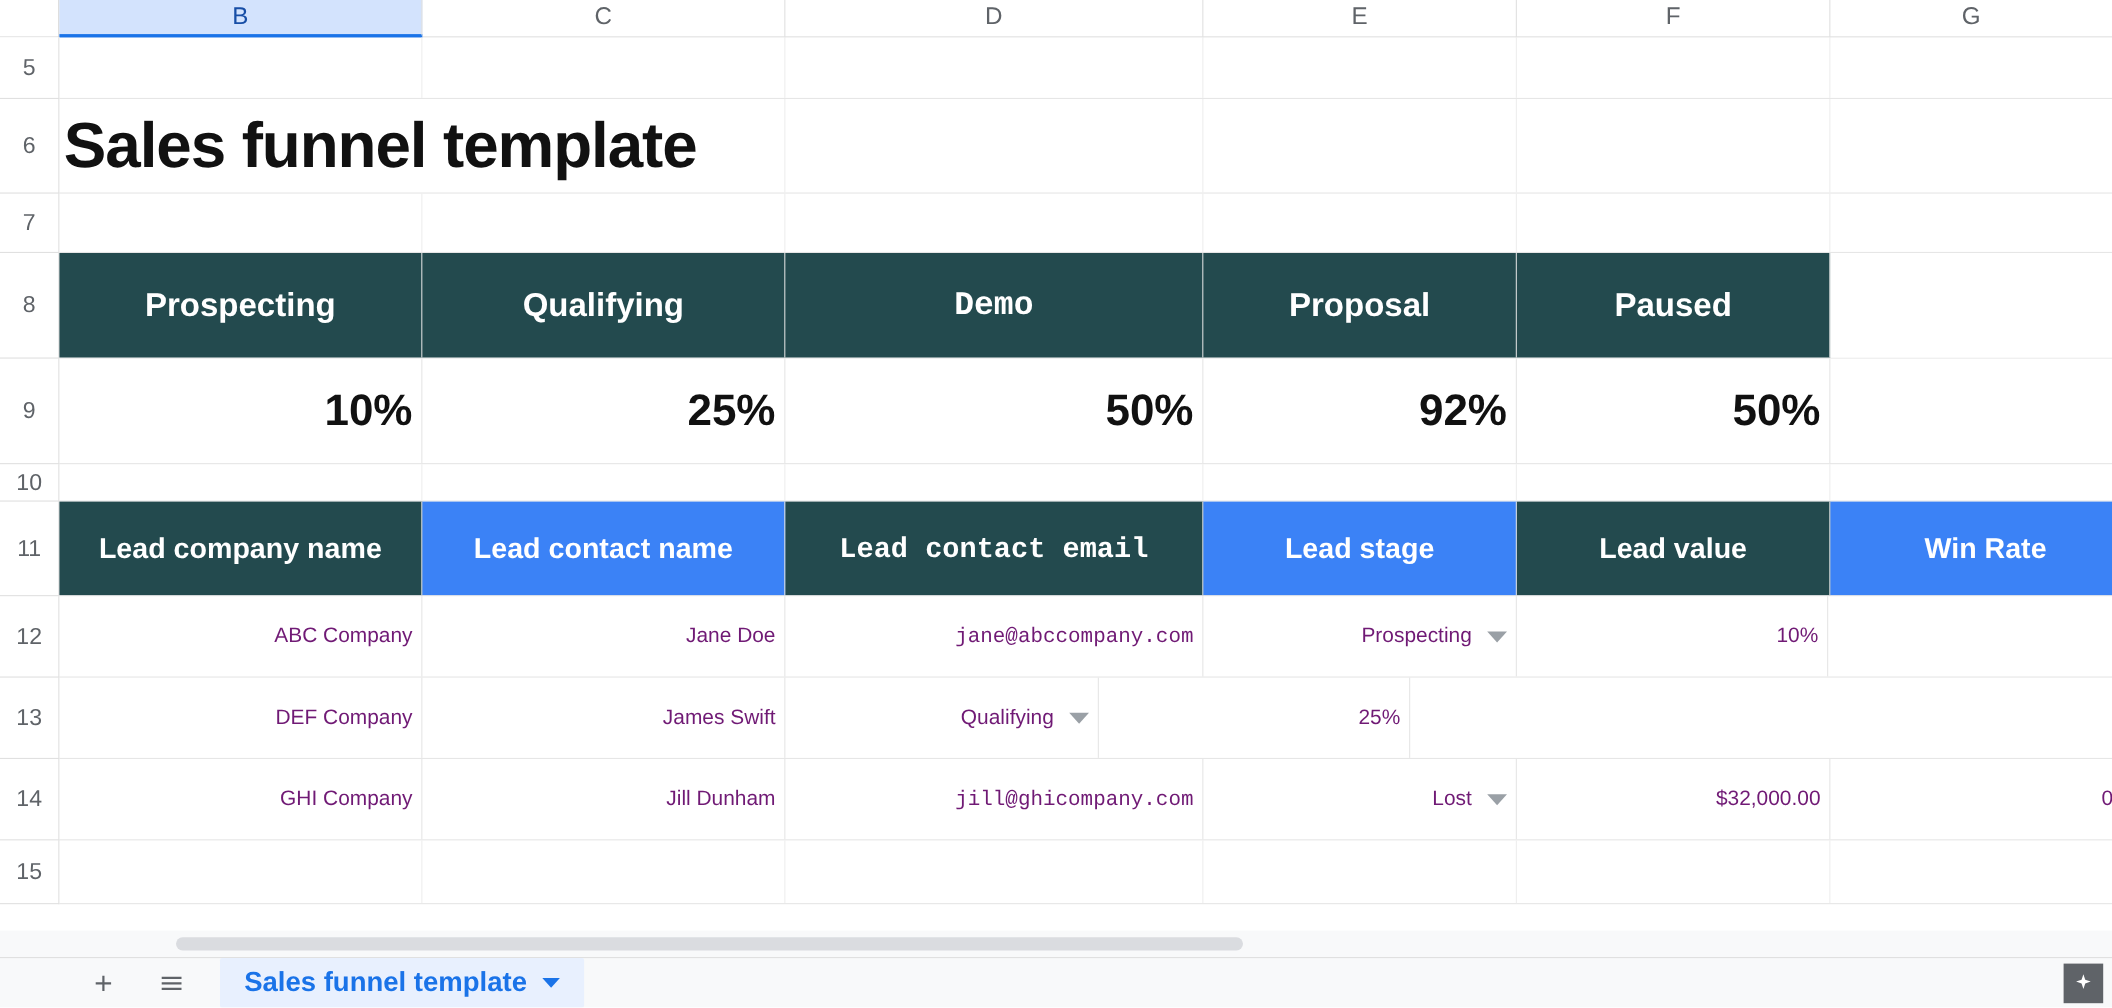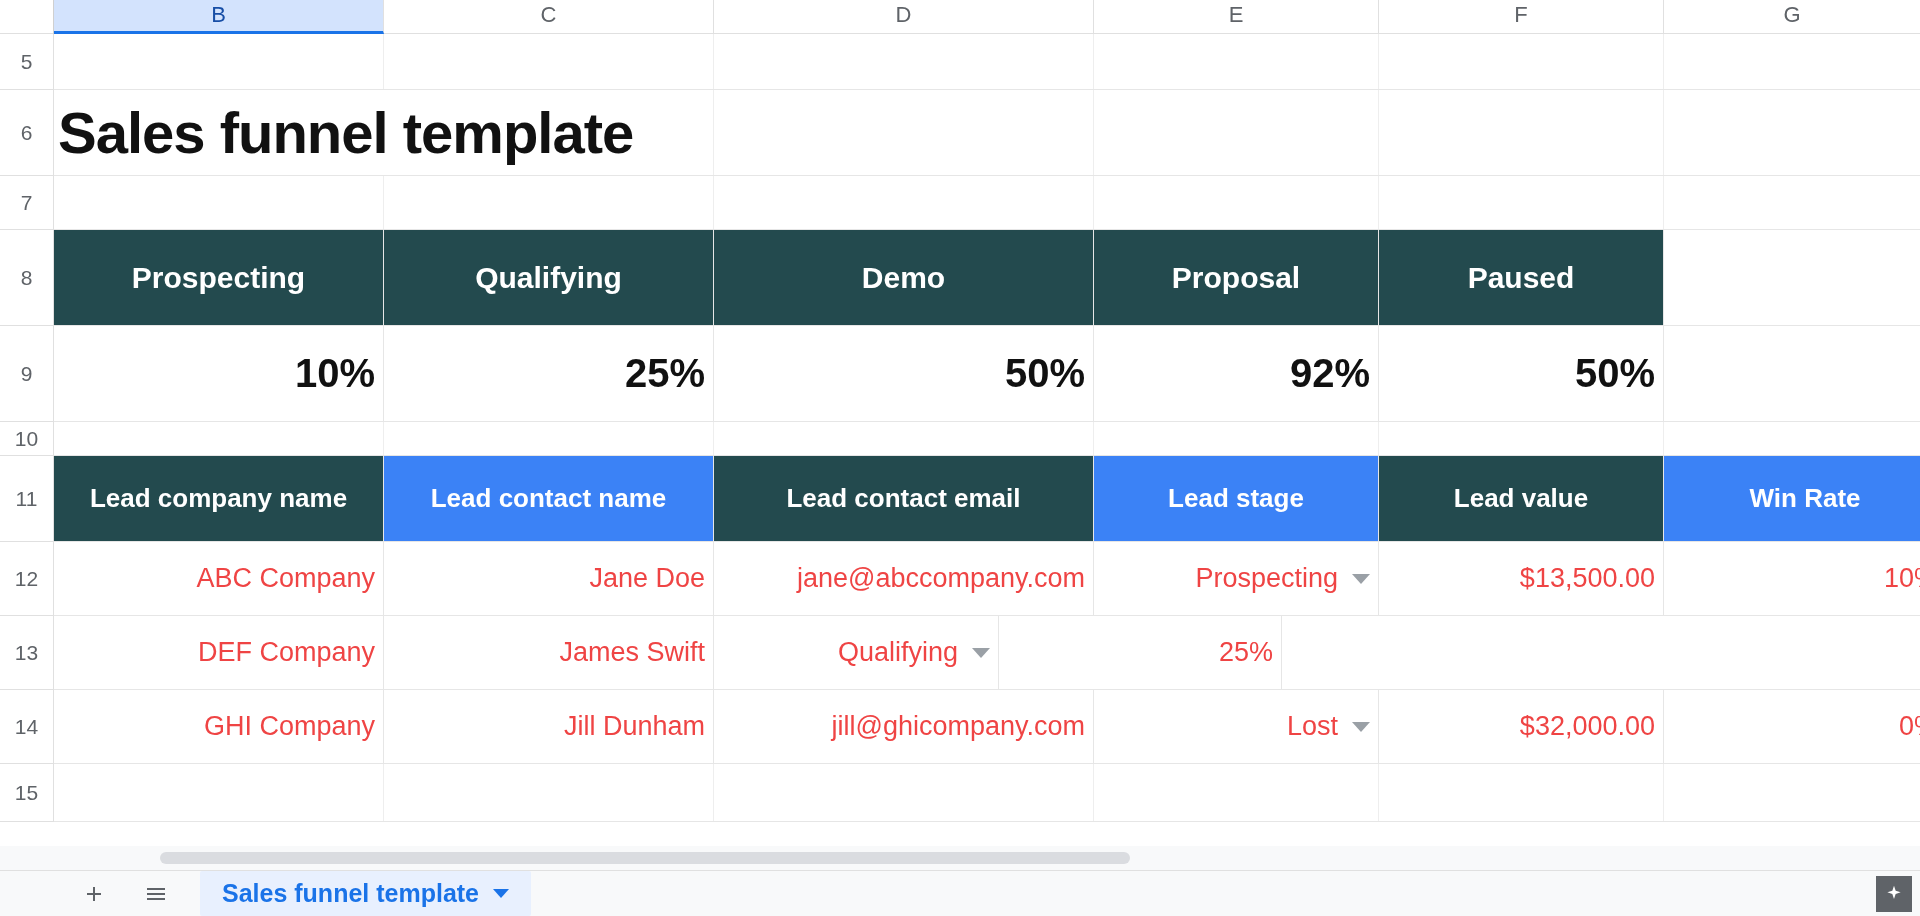--- a/index.html
+++ b/index.html
@@ -64,21 +64,21 @@
   .row .cell {
     border-right: 1px solid #e6e6e6;
     display:flex;
     align-items:center;
   }
   .row.thin .cell { border-right: 1px solid #eeeeee; }
 
   
   .cB { width: 330px; }
   .cC { width: 330px; }
-  .cD { width: 380px; }
+  .cD { width: 380px; font-family: Liberation Mono, monospace; }
   .cE { width: 285px; }
   .cF { width: 285px; text-align: center; }
   .cG { width: 283px; }
 
   
   .title-text {
     font-size: 58px;
     font-weight: 900;
     color:#111;
     letter-spacing:-1px;
@@ -113,22 +113,22 @@
     background:#234a4e;
     color:#fff;
     font-size:26px;
     font-weight:800;
     justify-content:center;
   }
   .thead-row .cell.alt { background:#3b82f6; }
 
   
   .data-row .cell {
-    font-size:27px;
-    color:#ef4444;
+    font-size:19px;
+    color:#701a75;
     justify-content:flex-end;
     padding-right:8px;
   }
   .data-row .cell .dd-cont {
     display:flex; align-items:center; justify-content:flex-end; width:100%; gap:14px;
   }
   .data-row .cell .dd-arrow {
     width:0;height:0;border-left:9px solid transparent;border-right:9px solid transparent;border-top:10px solid #9aa0a6;
   }
 
@@ -279,21 +279,20 @@
     <div class="row data-row" style="height:74px">
       <div class="cell cB">ABC Company</div>
       <div class="cell cC">Jane Doe</div>
       <div class="cell cD">jane@abccompany.com</div>
       <div class="cell cE">
         <div class="dd-cont">
           <span>Prospecting</span>
           <span class="dd-arrow"></span>
         </div>
       </div>
-      <div class="cell cF">$13,500.00</div>
       <div class="cell cG">10%</div>
     </div>
 
     <div class="row data-row" style="height:74px">
       <div class="cell cB">DEF Company</div>
       <div class="cell cC">James Swift</div>
       <div class="cell cE">
         <div class="dd-cont">
           <span>Qualifying</span>
           <span class="dd-arrow"></span>

